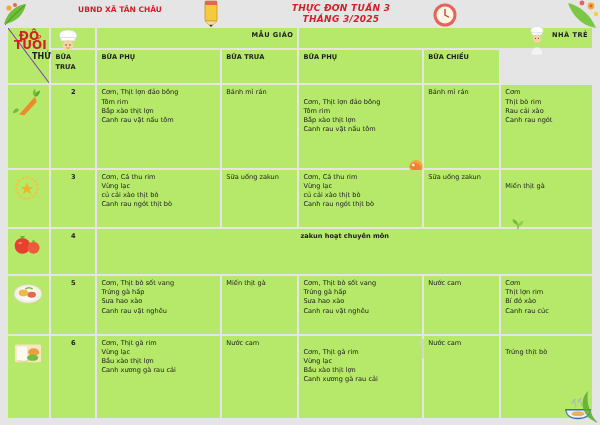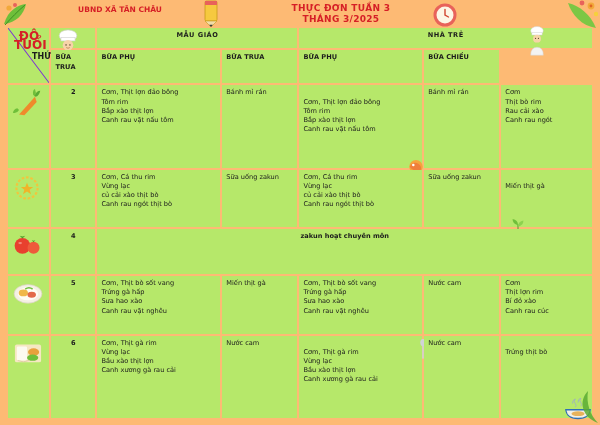--- a/index.html
+++ b/index.html
@@ -5,37 +5,38 @@
   html,body{margin:0;padding:0;}
   body{
     width:600px;height:425px;
     background:#ffffff;
     font-family:"DejaVu Sans", sans-serif;
     overflow:hidden;
     position:relative;
   }
   .page{
     position:absolute;inset:0;
-    background:#fdba74;
+    background:#e5e5e5;
   }
   
   .hdr{
     position:absolute;left:0;top:0;width:600px;height:34px;
   }
   .org{
     position:absolute;left:30px;top:4px;width:180px;
     text-align:center;color:#d61f26;
     font-size:7.5px;line-height:11px;font-weight:bold;
   }
   .org .l2{font-size:7px;}
   .title{
     position:absolute;left:246px;top:3px;width:190px;
     text-align:center;color:#d61f26;font-weight:bold;
     font-size:9px;line-height:11px;
     letter-spacing:.3px;
+    font-style:italic;
   }
   
   .corner-tl{position:absolute;left:2px;top:2px;width:26px;height:26px;}
   .corner-tr{position:absolute;right:2px;top:0px;width:34px;height:30px;}
   .pencil{position:absolute;left:196px;top:0px;width:30px;height:28px;}
   .clock{position:absolute;left:432px;top:2px;width:26px;height:26px;}
   .corner-br{position:absolute;right:0px;bottom:0px;width:40px;height:36px;}
 
   
   .tbl{
@@ -71,21 +72,21 @@
   }
   .lbl-thu{
     position:absolute;left:12px;top:24px;
     color:#1c1c1c;font-weight:bold;font-size:8px;margin-left:12px;
   }
   .slash{
     position:absolute;left:0;top:0;width:100%;height:100%;
     pointer-events:none;
   }
   .grp{
-    text-align:center;font-weight:bold;
+    text-align:right;font-weight:bold;
     font-size:15px;color:#222;letter-spacing:.5px;
     padding-top:6px;
   }
   .colhdr{
     text-align:left;font-weight:bold;
     font-size:9px;color:#222;padding-top:6px;
   }
   .daynum{
     text-align:center;font-weight:bold;font-size:13px;color:#222;
     vertical-align:middle;

